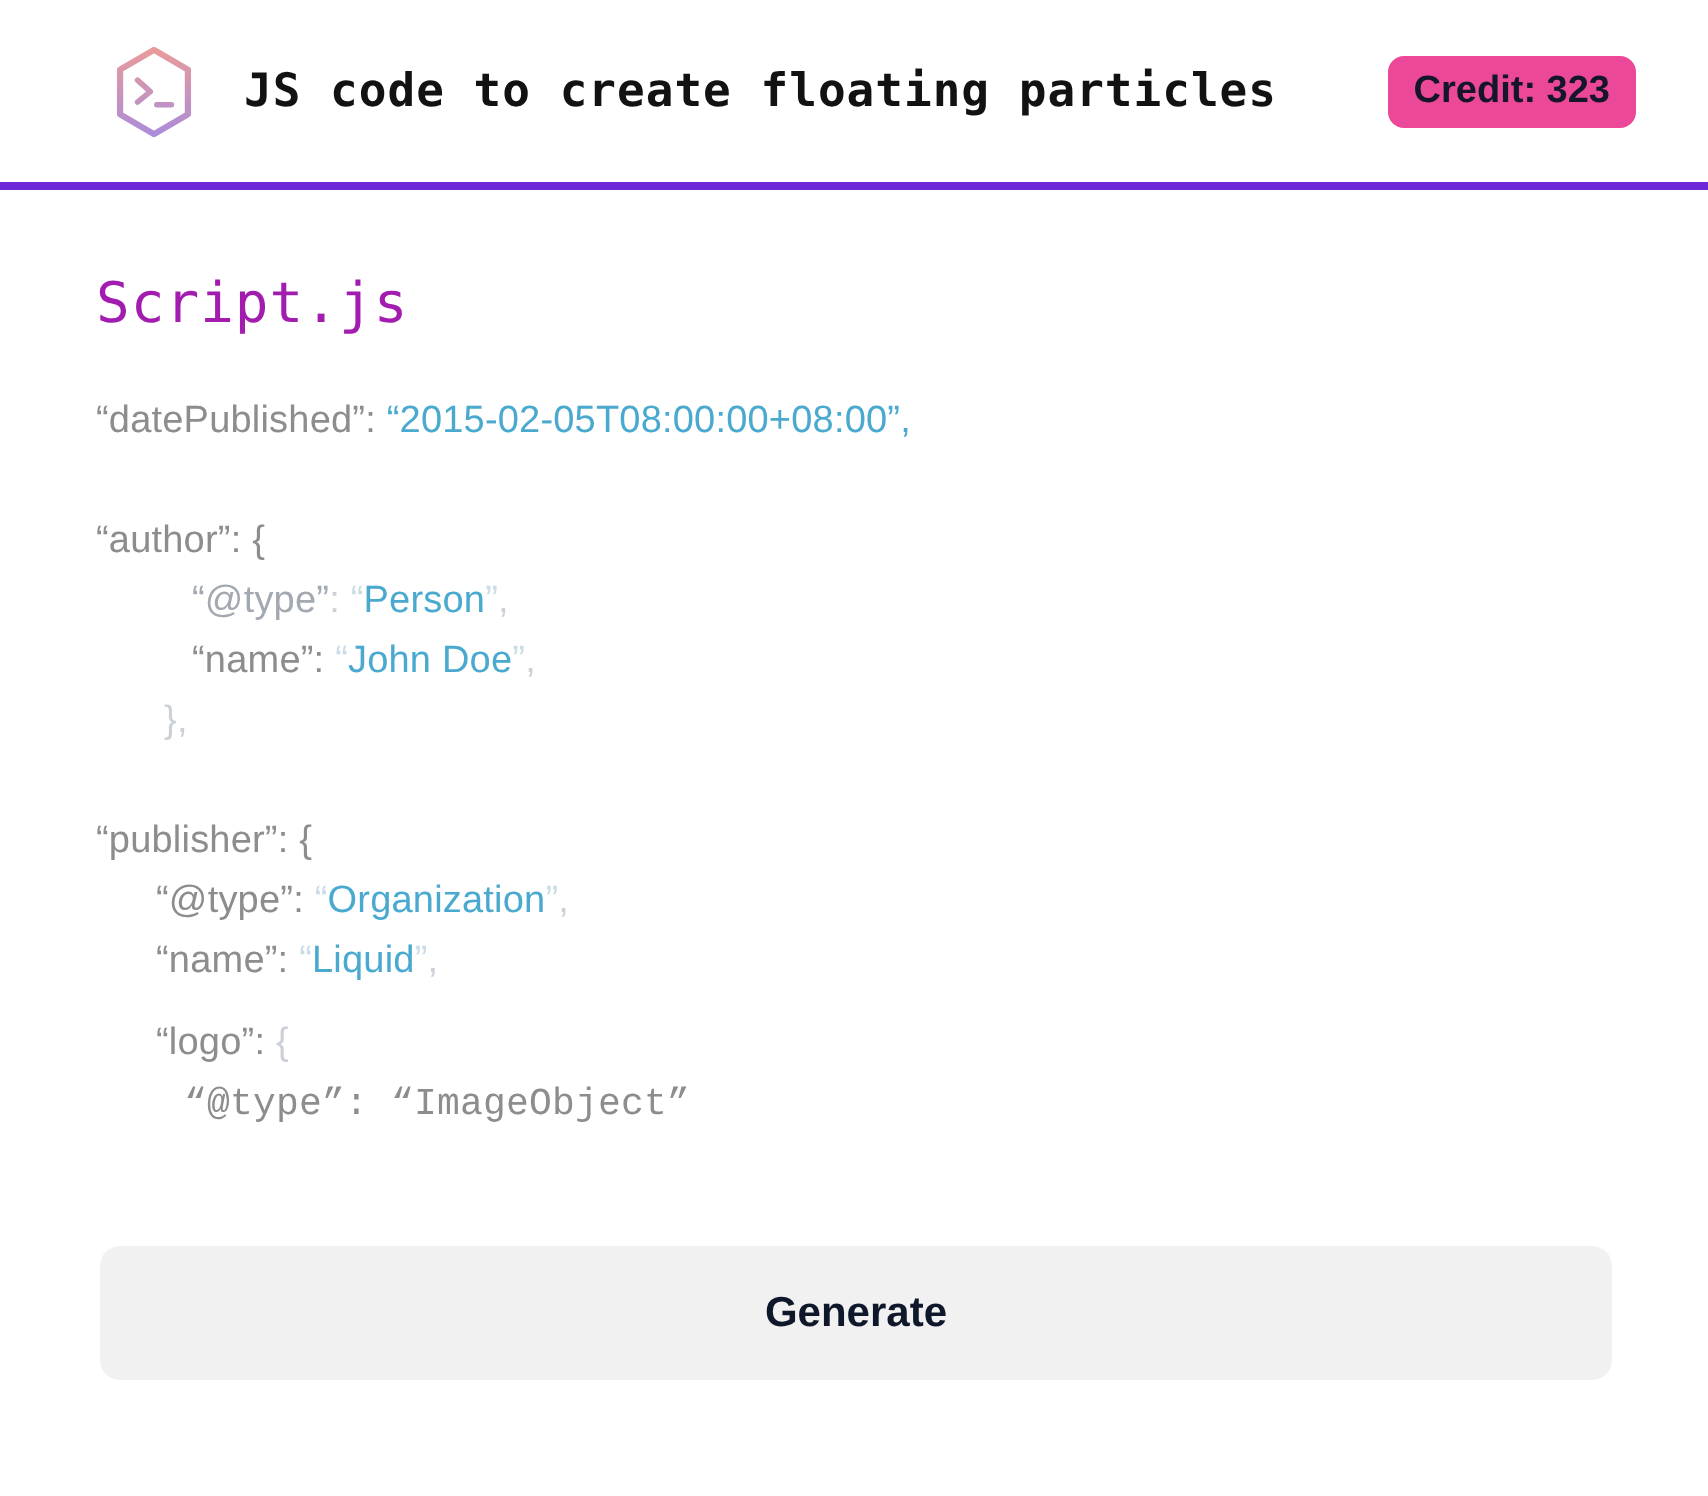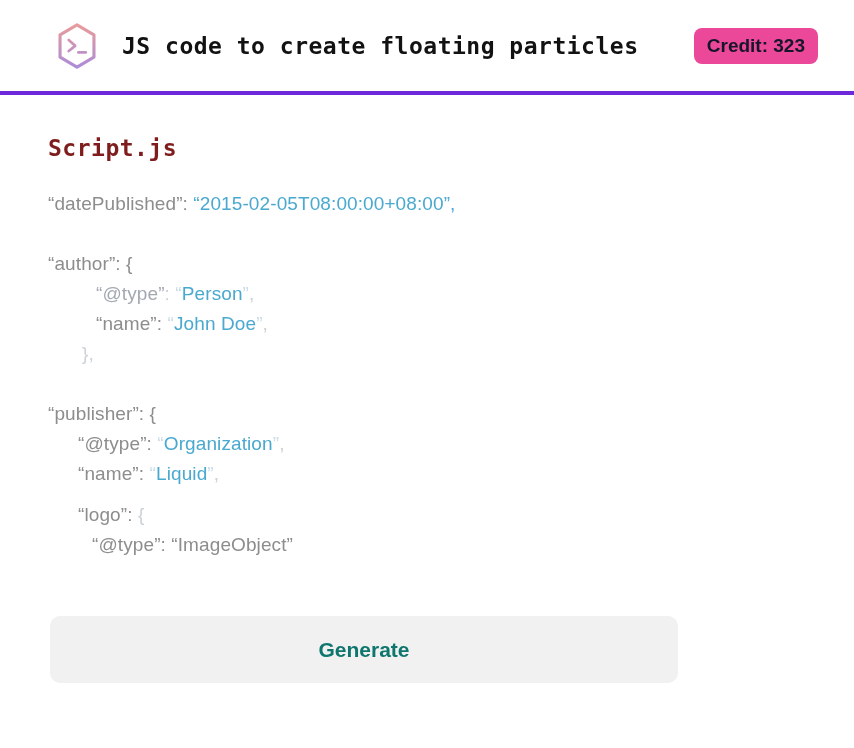--- a/index.html
+++ b/index.html
@@ -36,51 +36,51 @@
     font-size: 19px;
     font-weight: 700;
     padding: 7px 13px;
     border-radius: 8px;
     white-space: nowrap;
   }
   
   .main { padding: 0 48px; }
   .file-title {
     font-family: "DejaVu Sans Mono", monospace;
-    font-size: 23px;
-    font-weight: 700;
-    color: #7f1d1d;
+    font-size: 28px;
+    font-weight: 400;
+    color: #a21caf;
     margin-top: 40px;
     letter-spacing: 0.5px;
   }
   .code-block { margin-top: 28px; font-size: 19px; }
   .code-line {
     min-height: 30px;
     line-height: 30px;
     white-space: pre;
     letter-spacing: 0.1px;
   }
   .tok-key      { color: #8d8d8d; }
   .tok-keylight { color: #a3a9b1; }
   .tok-value    { color: #4aa9cf; }
   .tok-quote    { color: #cadce6; }
   .tok-punct    { color: #ccd1d8; }
   
   .generate-btn {
     display: block;
-    width: 628px;
+    width: 756px;
     margin: 56px 0 0 2px;
     height: 67px;
     background: #f1f1f2;
     border: none;
     border-radius: 10px;
     font-family: "Liberation Sans", sans-serif;
     font-size: 21px;
     font-weight: 700;
-    color: #0f766e;
+    color: #0f172a;
     cursor: pointer;
   }
 </style>
 </head>
 <body>
 
 <div class="app">
 
   <header class="header">
     <span class="logo">
@@ -109,19 +109,19 @@
         <div class="code-line"></div>
         <div class="code-line"><span class="tok-key">“author”: {</span></div>
         <div class="code-line" style="padding-left: 48px;"><span class="tok-keylight">“@type”</span><span class="tok-punct">: </span><span class="tok-quote">“</span><span class="tok-value">Person</span><span class="tok-quote">”</span><span class="tok-punct">,</span></div>
         <div class="code-line" style="padding-left: 48px;"><span class="tok-key">“name”</span><span class="tok-key">: </span><span class="tok-quote">“</span><span class="tok-value">John Doe</span><span class="tok-quote">”</span><span class="tok-punct">,</span></div>
         <div class="code-line" style="padding-left: 34px;"><span class="tok-punct">},</span></div>
         <div class="code-line"></div>
         <div class="code-line"><span class="tok-key">“publisher”: {</span></div>
         <div class="code-line" style="padding-left: 30px;"><span class="tok-key">“@type”</span><span class="tok-key">: </span><span class="tok-quote">“</span><span class="tok-value">Organization</span><span class="tok-quote">”</span><span class="tok-punct">,</span></div>
         <div class="code-line" style="padding-left: 30px;"><span class="tok-key">“name”</span><span class="tok-key">: </span><span class="tok-quote">“</span><span class="tok-value">Liquid</span><span class="tok-quote">”</span><span class="tok-punct">,</span></div>
         <div class="code-line" style="padding-left: 30px; margin-top: 11px;"><span class="tok-key">“logo”</span><span class="tok-key">: </span><span class="tok-punct">{</span></div>
-        <div class="code-line" style="padding-left: 44px;"><span class="tok-key">“@type”: “ImageObject”</span></div>
+        <div class="code-line" style="padding-left: 44px; font-family: Liberation Mono, monospace;"><span class="tok-key">“@type”: “ImageObject”</span></div>
       </div>
 
     <button class="generate-btn">Generate</button>
   </main>
 
 </div>
 
 </body></html>

